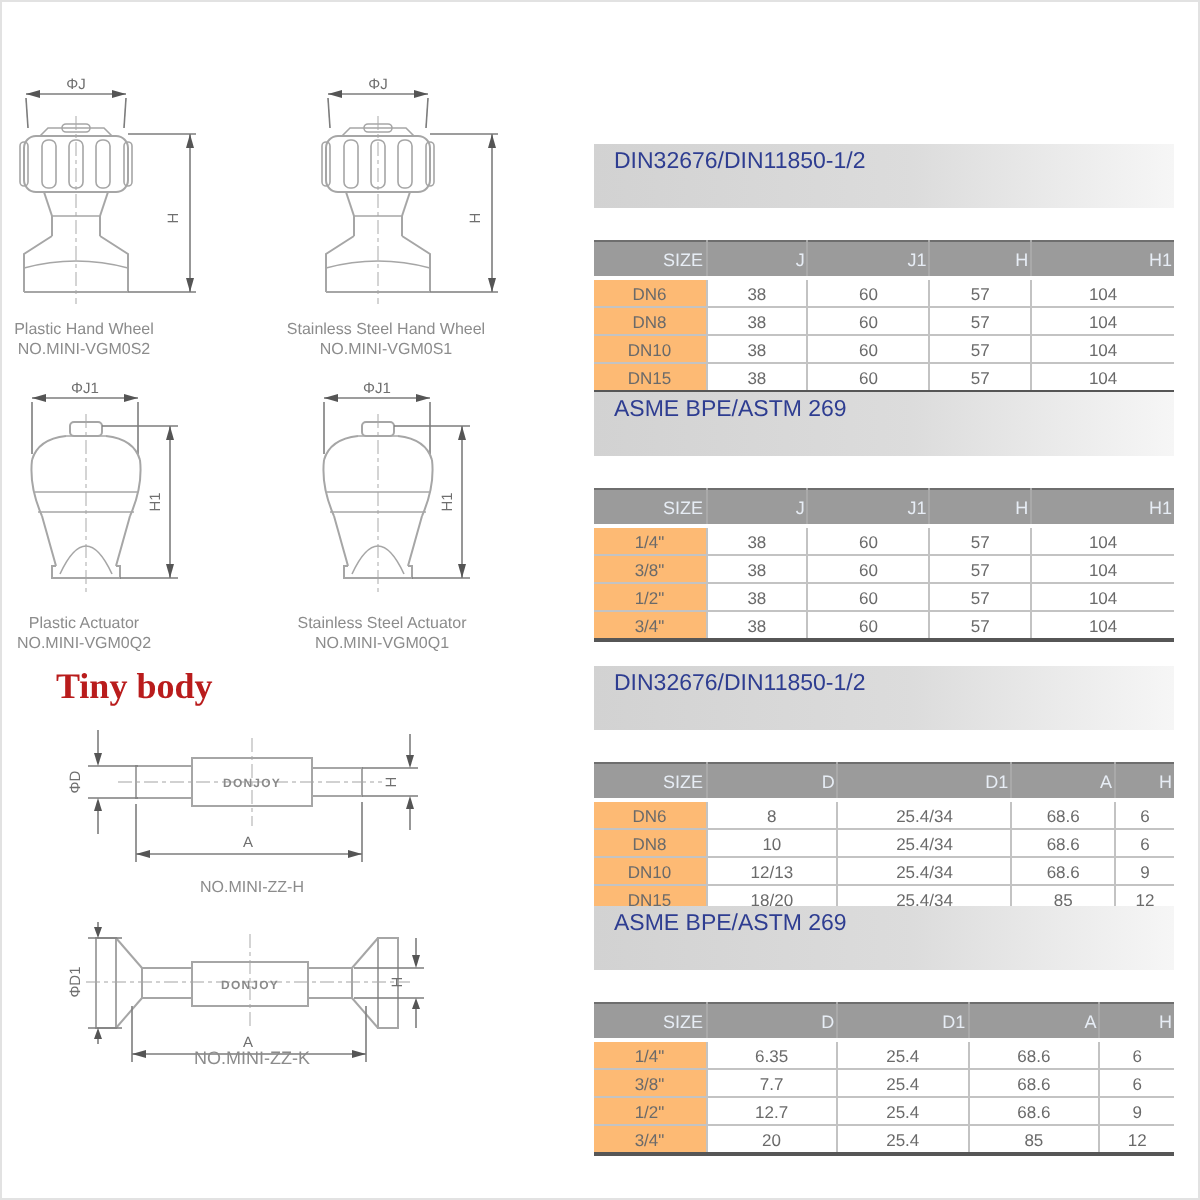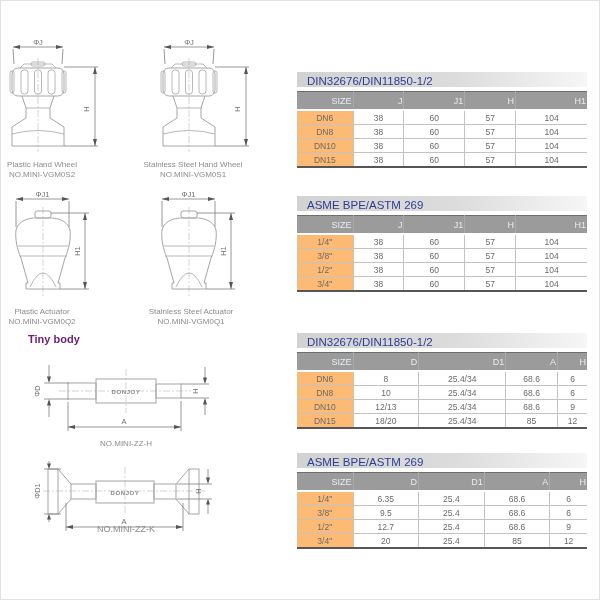--- a/index.html
+++ b/index.html
@@ -2,33 +2,33 @@
 <html><head>
 <meta charset="utf-8">
 <style>
   html,body{margin:0;padding:0;background:#fff;}
   #page{position:relative;width:598px;height:598px;background:#fff;border:1px solid #e2e2e2;
         font-family:"Liberation Sans", sans-serif;overflow:hidden;}
   
   .diag{position:absolute;}
   .diag svg{display:block;overflow:visible;}
   .dlabel{position:absolute;text-align:center;color:#8c8c8c;font-size:8px;line-height:9.5px;white-space:nowrap;}
-  .heading{position:absolute;color:#701a75;font-size:11px;font-weight:600;}
+  .heading{position:absolute;color:#b91c1c;font-size:18px;font-weight:600;font-family:Liberation Serif, serif;}
   .shape{fill:none;stroke:#a6a6a6;stroke-width:1;}
   .thin{fill:none;stroke:#a6a6a6;stroke-width:.8;}
   .dim{fill:none;stroke:#7d7d7d;stroke-width:.8;}
   .cl{fill:none;stroke:#c2c2c2;stroke-width:.7;stroke-dasharray:7 2 2 2;}
   .ah{fill:#555;stroke:none;}
   .dtx{fill:#6f6f6f;font-size:7.5px;font-family:"Liberation Sans",sans-serif;}
   .brandtx{fill:#8a8a8a;font-size:6px;font-weight:bold;letter-spacing:.6px;font-family:"Liberation Sans",sans-serif;}
   
   .tblock{position:absolute;left:296px;width:290px;}
-  .ttitle{height:15px;line-height:18px;padding-left:10px;box-sizing:border-box;
+  .ttitle{height:32px;line-height:18px;padding-left:10px;box-sizing:border-box;
           background:linear-gradient(90deg,#d2d2d2 0%,#dcdcdc 55%,#f6f6f6 100%);
-          color:#2e3d91;font-size:11.5px;margin-bottom:4px;}
+          color:#2e3d91;font-size:11.5px;margin-bottom:16px;}
   table{width:100%;border-collapse:collapse;border-top:1px solid #6e6e6e;border-bottom:2px solid #565656;}
   th{background:#9b9b9b;color:#e7edf5;font-weight:normal;font-size:9px;height:15px;
      border-bottom:2px solid #fff;text-align:right;}
   th + th{border-left:1px solid #a9a9a9;}
   td{font-size:8.5px;color:#6a6a6a;text-align:center;height:13px;padding:0;background:#fff;}
   td + td{border-left:1px solid #c3c3c3;}
   tbody tr + tr td{border-top:1px solid #c3c3c3;}
   td:first-child{background:#fdba74;}
 </style>
 </head>
@@ -420,21 +420,21 @@
       <tbody>
           <tr>
             <td>1/4"</td>
             <td>6.35</td>
             <td>25.4</td>
             <td>68.6</td>
             <td>6</td>
           </tr>
           <tr>
             <td>3/8"</td>
-            <td>9.5</td>
+            <td>7.7</td>
             <td>25.4</td>
             <td>68.6</td>
             <td>6</td>
           </tr>
           <tr>
             <td>1/2"</td>
             <td>12.7</td>
             <td>25.4</td>
             <td>68.6</td>
             <td>9</td>

